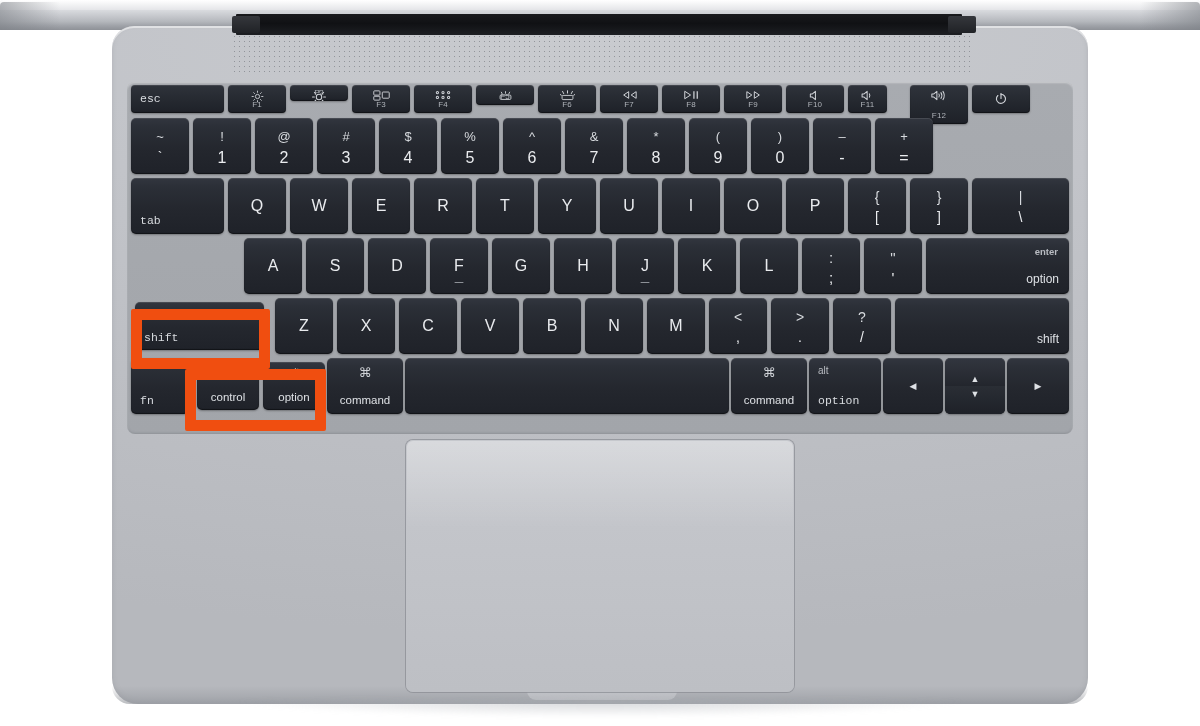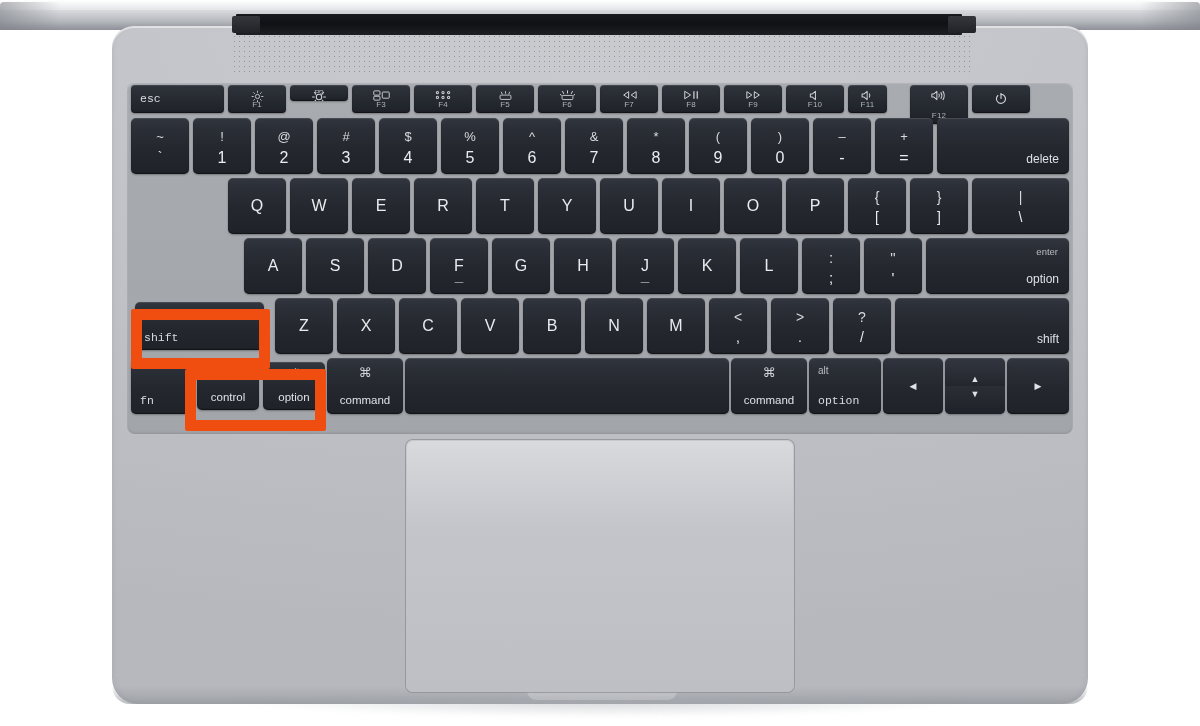--- a/index.html
+++ b/index.html
@@ -116,21 +116,21 @@
   .dn{ left:0;right:0;top:58%;text-align:center;font-size:16px;color:#eaecef; }
   .bl{ left:9px;bottom:8px;font-size:11.5px;color:#d9dce0;font-family:Liberation Mono, monospace; }
   .br{ right:10px;bottom:9px;font-size:12px;color:#dde0e4; }
   .tl{ left:9px;top:8px;font-size:10px;color:#b9bcc2; }
   .fglyph{ left:0;right:0;top:5px;text-align:center;font-size:11px;color:#cfd2d7;line-height:1; }
   .flabel{ left:0;right:0;bottom:4px;text-align:center;font-size:8px;color:#aeb2b8;letter-spacing:.2px; }
   .capsdot{
     position:absolute;left:11px;top:11px;width:4px;height:4px;border-radius:50%;
     background:#b7babf;
   }
-  .enter-top{ left:0;right:11px;top:9px;text-align:right;font-size:9.5px;color:#b9bcc2; }
+  .enter-top{ left:0;right:11px;top:9px;text-align:right;font-size:9.5px;color:#b9bcc2;font-weight:bold; }
   .ret-bot{ left:0;right:10px;bottom:9px;text-align:right;font-size:12px;color:#dde0e4; }
   .cmdsym{ left:0;right:0;top:8px;text-align:center;font-size:13px;color:#cfd2d7; }
   .cmdtxt{ left:0;right:0;bottom:8px;text-align:center;font-size:11.5px;color:#dde0e4; }
   .arrowglyph{ left:0;right:0;top:50%;transform:translateY(-50%);text-align:center;font-size:9px;color:#dfe2e6; }
 
   
   .key.updown{background:linear-gradient(to bottom,#2e323a,#1d2027);}
   .half{
     position:absolute;left:0;width:100%;height:50%;
     background:linear-gradient(to bottom,#32363f,#23262d);
@@ -235,21 +235,21 @@
               <circle cx="17" cy="3" r="1.4"></circle>
             <circle cx="3" cy="9" r="1.4"></circle>
               <circle cx="10" cy="9" r="1.4"></circle>
               <circle cx="17" cy="9" r="1.4"></circle>
           </g>
         </svg>
       </span>
       <span class="lbl flabel">F4</span>
     </div>
 
-    <div class="key fnkey" style="left:349px;top:3px;width:58px;height:28px">
+    <div class="key fnkey" style="left:349px;top:3px;width:58px;height:20px">
       <span class="lbl fglyph">
         <svg class="svgicon" width="15" height="11" viewBox="0 0 18 13">
           <g stroke="#cfd2d7" stroke-width="1.1" stroke-linecap="round">
             <path d="M5 4.5l-1-2M9 3.8v-2M13 4.5l1-2"></path>
           </g>
           <rect x="2.5" y="6" width="13" height="5.2" rx="1.2" fill="none" stroke="#cfd2d7" stroke-width="1.1"></rect>
         </svg>
       </span>
       <span class="lbl flabel">F5</span>
     </div>
@@ -389,24 +389,24 @@
       <span class="lbl dn">0</span>
     </div>
     <div class="key" style="left:686px;top:36px;width:58px;height:56px">
       <span class="lbl up">–</span>
       <span class="lbl dn">-</span>
     </div>
     <div class="key" style="left:748px;top:36px;width:58px;height:56px">
       <span class="lbl up">+</span>
       <span class="lbl dn">=</span>
     </div>
-    <div class="key" style="left:810px;top:36px;width:132px;height:56px">
-      <span class="lbl br">delete</span>
-    </div>
-
+
+    <div class="key" style="left:4px;top:96px;width:93px;height:56px">
+      <span class="lbl bl">tab</span>
+    </div>
     <div class="key" style="left:101px;top:96px;width:58px;height:56px">
       <span class="lbl c">Q</span>
       </div>
     <div class="key" style="left:163px;top:96px;width:58px;height:56px">
       <span class="lbl c">W</span>
       </div>
     <div class="key" style="left:225px;top:96px;width:58px;height:56px">
       <span class="lbl c">E</span>
       </div>
     <div class="key" style="left:287px;top:96px;width:58px;height:56px">

